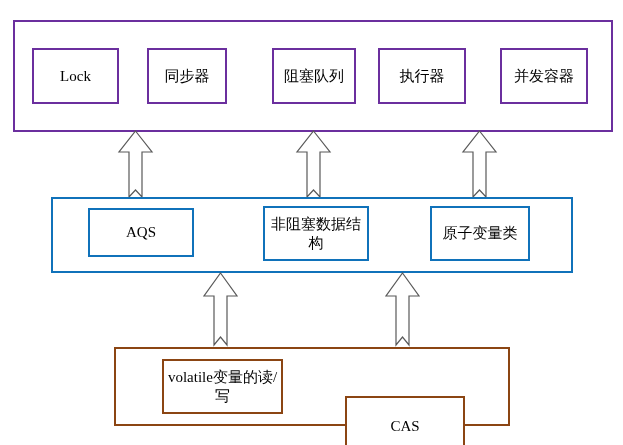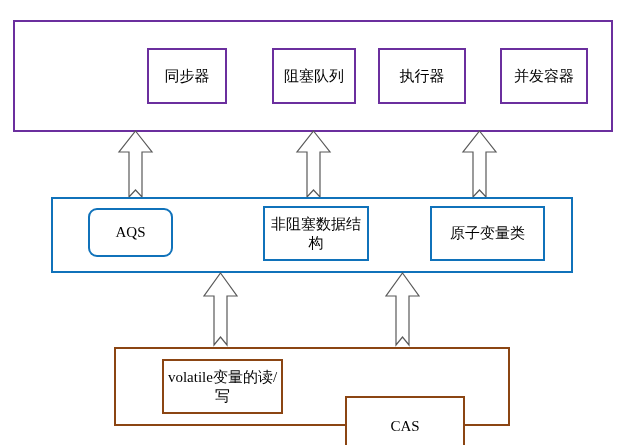--- a/index.html
+++ b/index.html
@@ -54,20 +54,23 @@
     stroke-linejoin: miter;
   }
 </style>
 </head>
 <body>
 
 <div id="diagram-root">
 
   <div class="layer-box layer-top" style="left:13px; top:20px; width:600px; height:112px;"></div>
 
+  <div class="node-box node-top" style="left:32px; top:48px; width:87px; height:56px;">
+    <span class="label">Lock</span>
+  </div>
 
   <div class="node-box node-top" style="left:147px; top:48px; width:80px; height:56px;">
     <span class="label">同步器</span>
   </div>
 
   <div class="node-box node-top" style="left:272px; top:48px; width:84px; height:56px;">
     <span class="label">阻塞队列</span>
   </div>
 
   <div class="node-box node-top" style="left:378px; top:48px; width:88px; height:56px;">
@@ -85,29 +88,29 @@
   <svg class="arrow-up" style="left:296px; top:130px;" width="35" height="68" viewBox="0 0 35 68">
     <polygon points="17.5,1 34,22 24,22 24,67 17.5,60 11,67 11,22 1,22"></polygon>
   </svg>
 
   <svg class="arrow-up" style="left:462px; top:130px;" width="35" height="68" viewBox="0 0 35 68">
     <polygon points="17.5,1 34,22 24,22 24,67 17.5,60 11,67 11,22 1,22"></polygon>
   </svg>
 
   <div class="layer-box layer-middle" style="left:51px; top:197px; width:522px; height:76px;"></div>
 
-  <div class="node-box node-middle" style="left:88px; top:208px; width:85px; height:49px;border-radius:9px;">
+  <div class="node-box node-middle" style="left:88px; top:208px; width:106px; height:49px;">
     <span class="label">AQS</span>
   </div>
 
   <div class="node-box node-middle" style="left:263px; top:206px; width:106px; height:55px;">
     <span class="label">非阻塞数据结构</span>
   </div>
 
-  <div class="node-box node-middle" style="left:430px; top:206px; width:115px; height:55px;">
+  <div class="node-box node-middle" style="left:430px; top:206px; width:100px; height:55px;">
     <span class="label">原子变量类</span>
   </div>
 
   <svg class="arrow-up" style="left:203px; top:272px;" width="35" height="74" viewBox="0 0 35 74">
     <polygon points="17.5,1 34,24 24,24 24,73 17.5,65 11,73 11,24 1,24"></polygon>
   </svg>
 
   <svg class="arrow-up" style="left:385px; top:272px;" width="35" height="74" viewBox="0 0 35 74">
     <polygon points="17.5,1 34,24 24,24 24,73 17.5,65 11,73 11,24 1,24"></polygon>
   </svg>

